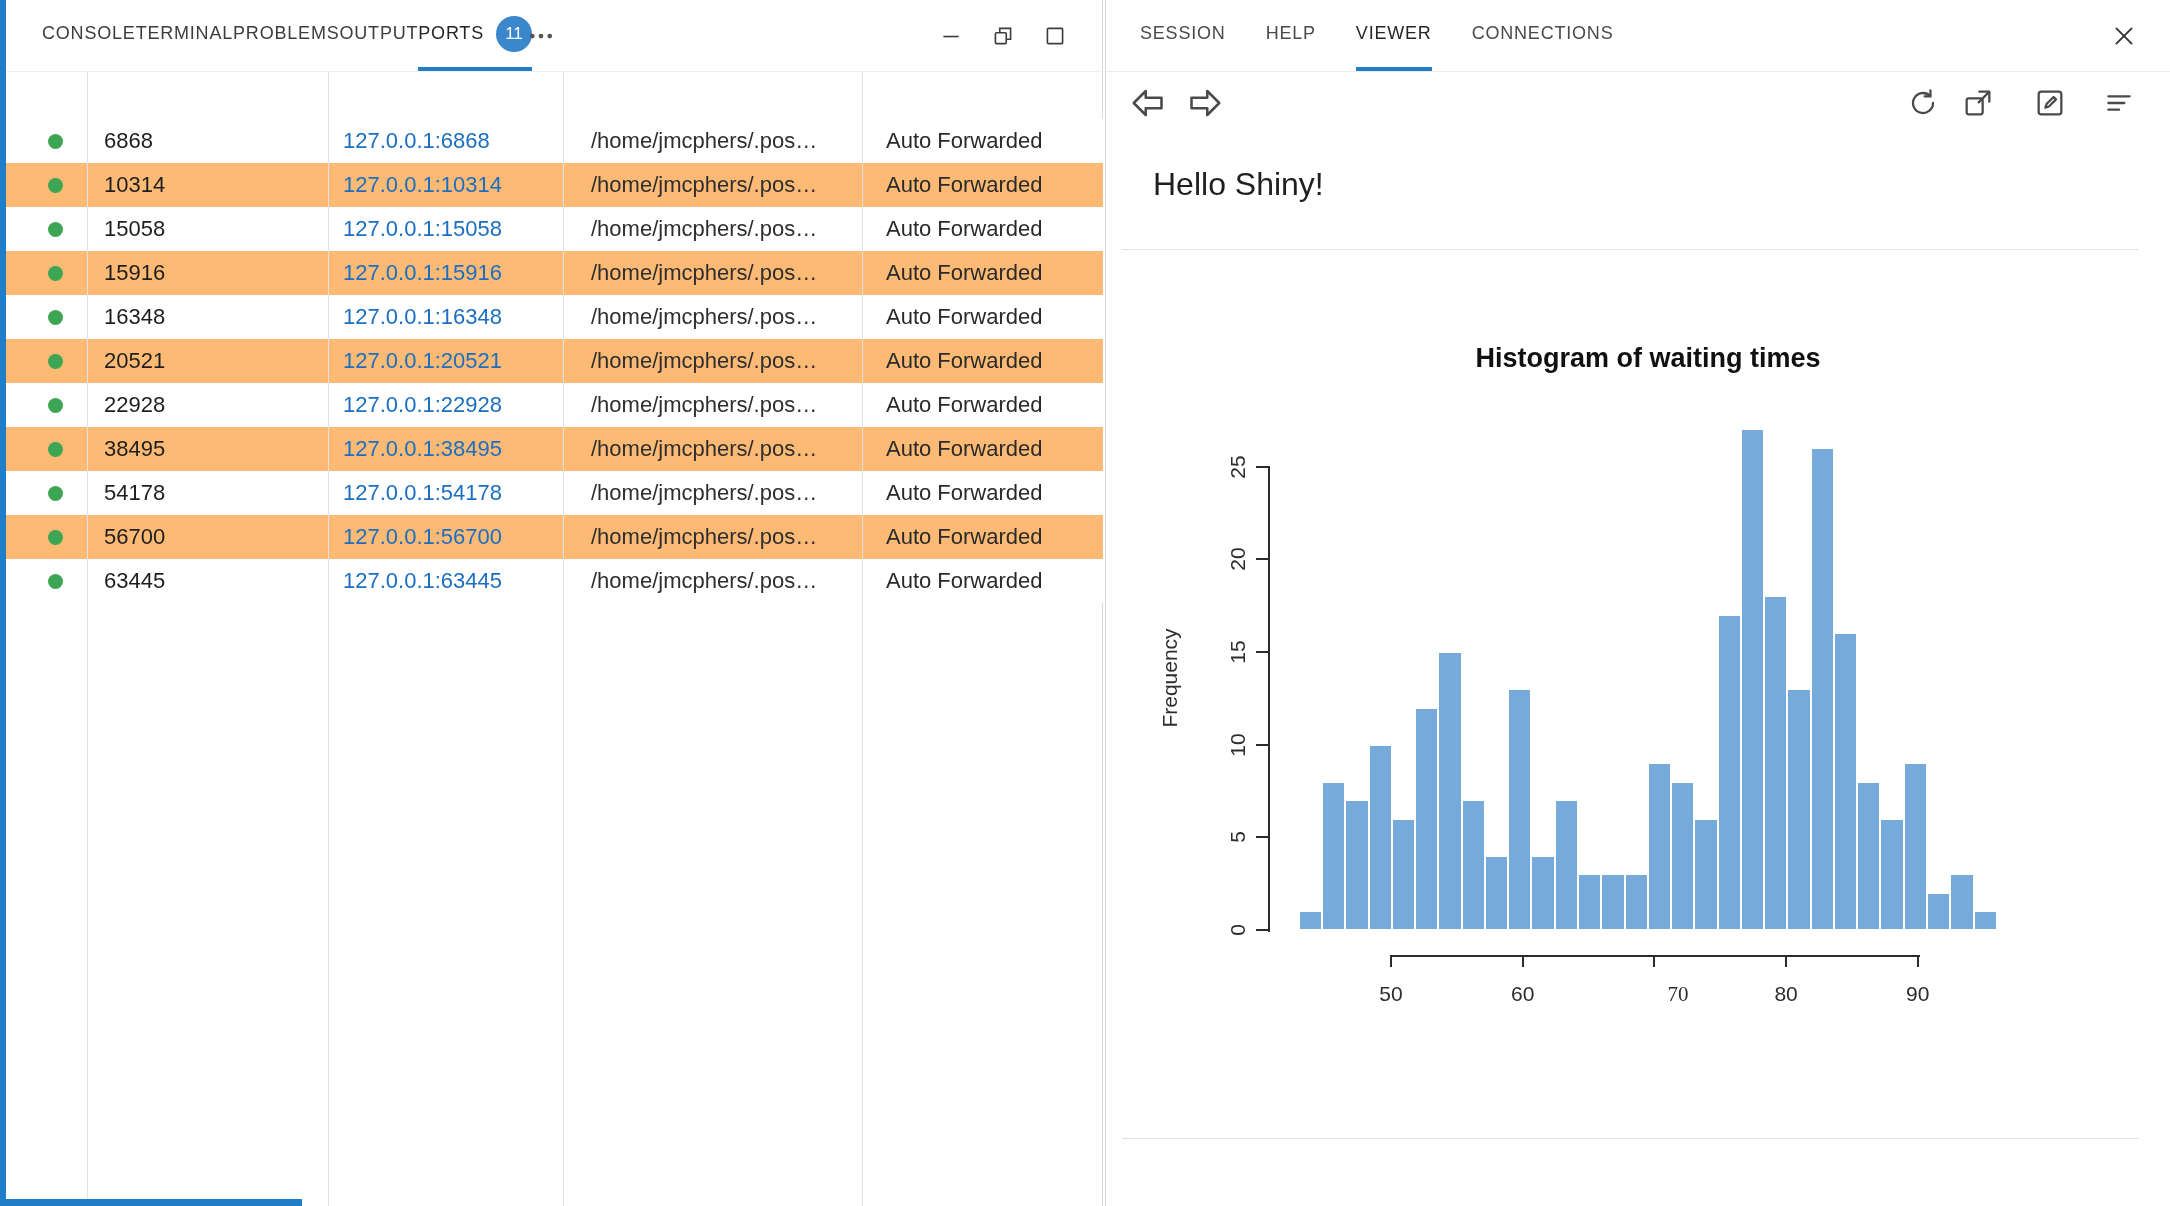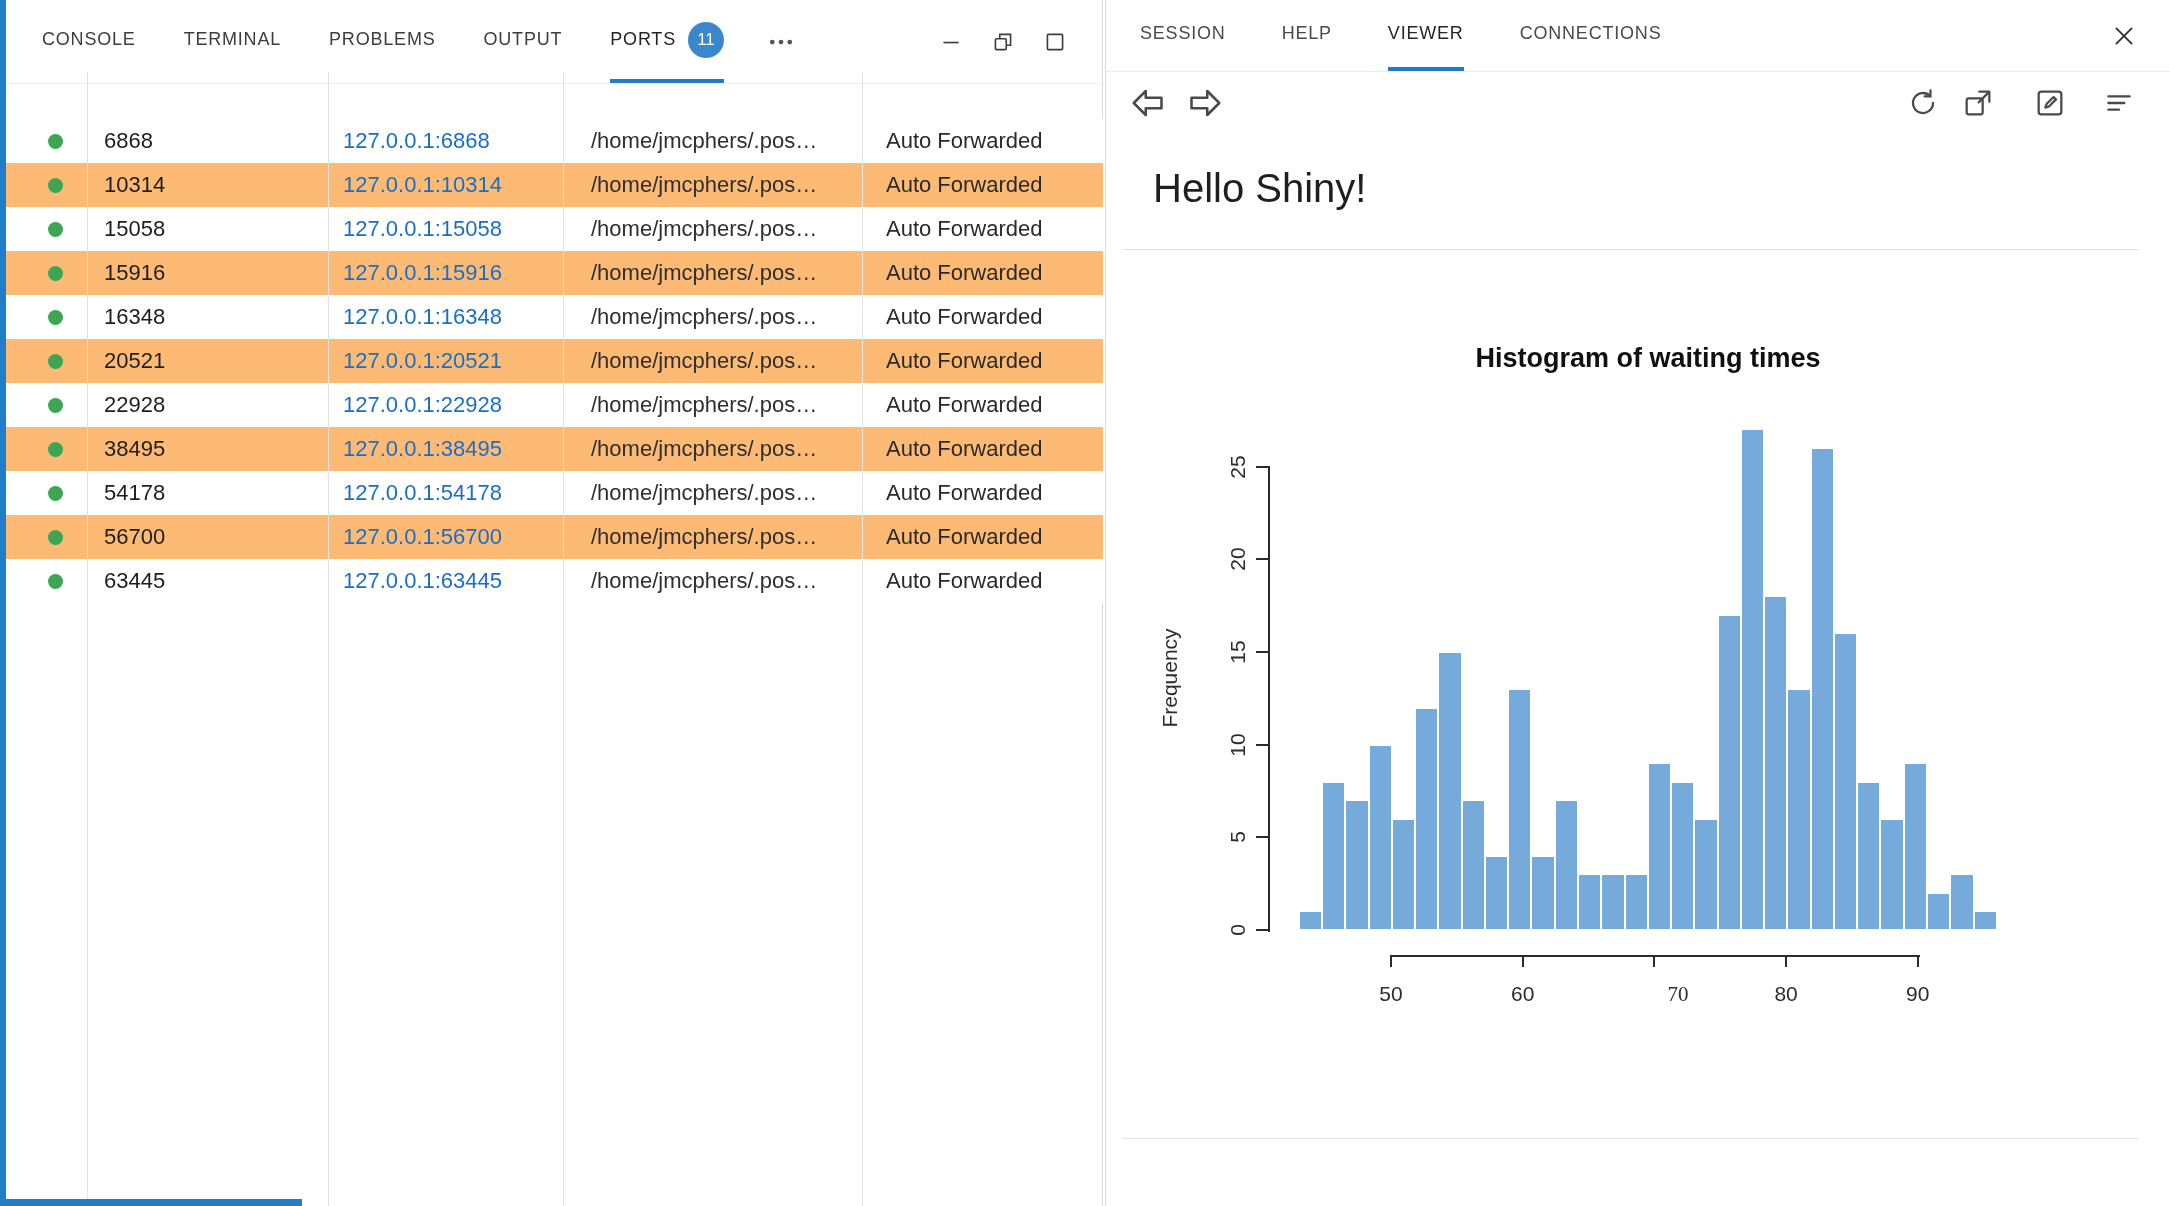--- a/index.html
+++ b/index.html
@@ -7,21 +7,21 @@
        font-family:"Liberation Sans", sans-serif;color:#222;}
   .iconbtn{display:flex;align-items:center;justify-content:center;cursor:pointer;}
   svg{display:block;}
 
   
   .left-panel{position:absolute;left:0;top:0;width:1103px;height:1206px;background:#fff;
               border-right:1px solid #d9d9d9;box-sizing:border-box;}
   .accent-left{position:absolute;left:0;top:0;width:6px;height:1199px;background:var(--accent);z-index:8;}
   .accent-bottom{position:absolute;left:0;top:1199px;width:302px;height:7px;background:var(--accent);z-index:8;}
 
-  .ltabs{position:relative;height:84px;display:flex;align-items:stretch;gap:48px;padding-left:42px;
+  .ltabs{position:relative;height:72px;display:flex;align-items:stretch;padding-left:42px;
          border-bottom:1px solid #f0f0f0;box-sizing:border-box;}
   .tab{display:flex;align-items:center;font-size:18px;letter-spacing:.8px;color:#3d3d3d;cursor:pointer;
        border-bottom:4px solid transparent;box-sizing:border-box;white-space:nowrap;}
   .tab.active{color:#242424;border-bottom-color:var(--accent);}
   .badge{margin-left:12px;width:36px;height:36px;border-radius:50%;background:var(--badge);color:#fff;
          font-size:17px;display:flex;align-items:center;justify-content:center;letter-spacing:0;}
   .more{width:34px;margin-left:-8px;}
   .winctrls{margin-left:auto;display:flex;align-items:center;gap:26px;padding-right:34px;}
 
   .thead{position:absolute;top:72px;left:0;width:1103px;height:47px;display:grid;
@@ -44,37 +44,37 @@
           align-items:center;background:#efefef;}
   .addbtn{grid-column:2;margin-left:17px;width:167px;height:40px;border-radius:8px;
           background:var(--button);border:1px solid #1a5a92;color:#fff;font-size:21px;
           font-family:"Liberation Sans",sans-serif;display:flex;align-items:center;justify-content:center;cursor:pointer;}
   .vsep{position:absolute;top:72px;bottom:0;width:1px;background:#e2e2e2;z-index:5;pointer-events:none;}
   .vs1{left:87px;} .vs2{left:328px;} .vs3{left:563px;} .vs4{left:862px;}
 
   
   .right-panel{position:absolute;left:1105px;top:0;width:1065px;height:1206px;background:#fff;
                border-left:1px solid #d9d9d9;box-sizing:border-box;}
-  .rtabs{position:relative;height:72px;display:flex;align-items:stretch;gap:56px;padding-left:34px;
+  .rtabs{position:relative;height:72px;display:flex;align-items:stretch;gap:40px;padding-left:34px;
          border-bottom:1px solid #ececec;box-sizing:border-box;}
   .rtab{display:flex;align-items:center;font-size:18px;letter-spacing:.8px;color:#4a4a4a;cursor:pointer;
         border-bottom:4px solid transparent;box-sizing:border-box;white-space:nowrap;}
   .rtab.active{color:#262626;border-bottom-color:var(--accent);}
   .close{position:absolute;right:30px;top:20px;width:32px;height:32px;}
 
   .rtoolbar{position:absolute;top:72px;left:0;width:1065px;height:66px;}
   .nav1{position:absolute;left:24px;top:13px;} .nav2{position:absolute;left:81px;top:13px;}
   .tr1{position:absolute;left:801px;top:15px;} .tr2{position:absolute;left:856px;top:15px;}
   .tr3{position:absolute;left:928px;top:15px;} .tr4{position:absolute;left:997px;top:15px;}
   .urlbox{position:absolute;left:159px;top:7px;width:614px;height:47px;box-sizing:border-box;
           border:1px solid #c8c8c8;border-radius:8px;padding:0 18px;font-size:21px;color:#2b2b2b;
           font-family:"Liberation Sans",sans-serif;outline:none;background:#fff;}
 
   .viewer{position:absolute;left:0;top:138px;width:1065px;height:1068px;}
-  .shiny-heading{position:absolute;left:47px;top:28px;font-size:40px;font-weight:400;color:#1f1f1f;}
+  .shiny-heading{position:absolute;left:47px;top:28px;font-size:32px;font-weight:400;color:#1f1f1f;}
   .hrule{position:absolute;left:16px;width:1017px;height:1px;background:#e2e2e2;}
   .hr1{top:111px;} .hr2{top:1000px;}
 
   #viewer-plot{position:absolute;left:0;top:-138px;width:1065px;height:1206px;pointer-events:none;}
   .plot-title{position:absolute;left:193px;top:343px;width:698px;text-align:center;
               font-size:27px;font-weight:bold;color:#101010;}
   .ylab{position:absolute;left:-26px;top:664px;width:180px;height:28px;display:flex;align-items:center;
         justify-content:center;font-size:21px;color:#2d2d2d;transform:rotate(-90deg);}
   .xlab{position:absolute;left:193px;top:1040px;width:698px;text-align:center;font-size:21px;color:#2d2d2d;}
   .yaxis{position:absolute;left:162px;top:466px;width:2px;height:466px;background:#2b2b2b;}

